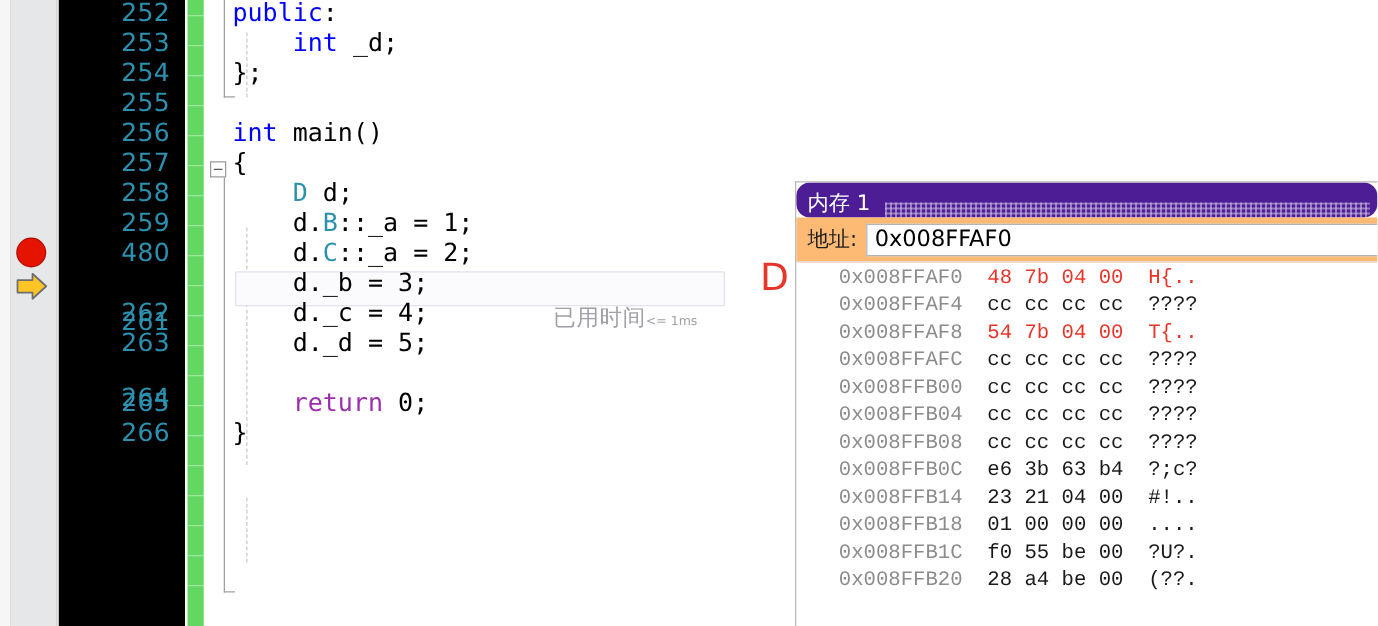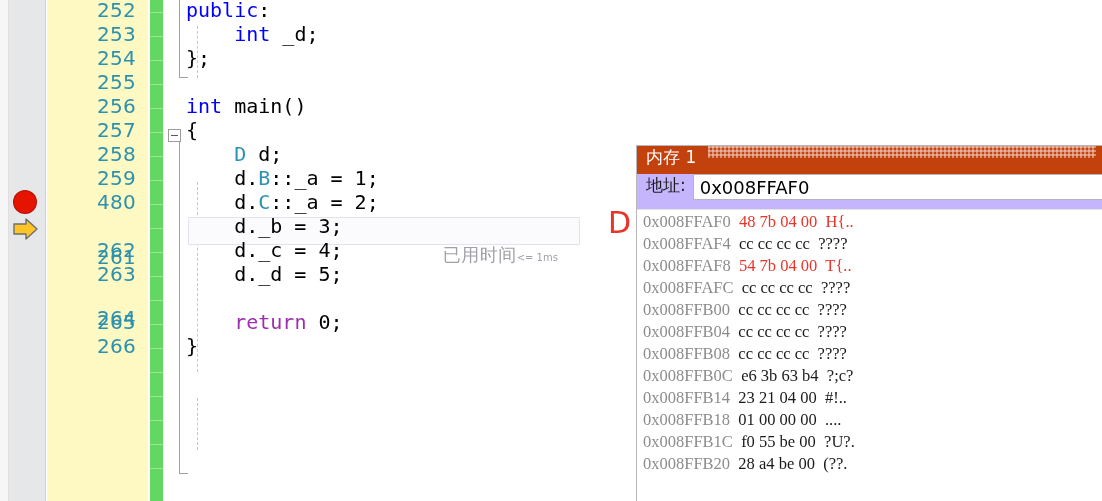--- a/index.html
+++ b/index.html
@@ -53,21 +53,21 @@
     box-shadow: 0 0 0 1px #b31000;
     margin: 3px 0 0 2px;
   }
   .exec-arrow { width: 28px; height: 26px; }
 
   
   .line-numbers {
     position: absolute;
     left: 47px; top: 0;
     width: 101px; height: 501px;
-    background: #fef9c3;
+    background: #000000;
   }
   .ln {
     position: absolute;
     right: 12px;
     width: 70px;
     text-align: right;
     color: #2b91af;
     font-family: "DejaVu Sans", sans-serif;
     font-size: 20px;
     line-height: 24px;
@@ -188,23 +188,24 @@
     background: #ffffff;
     border-left: 1px solid #b8b8ba;
     border-top: 1px solid #b8b8ba;
     box-sizing: border-box;
     overflow: hidden;
   }
   .mem-titlebar {
     position: absolute;
     left: 0; top: 0;
     width: 100%; height: 28px;
-    background: #c2410c;
+    background: #4c1d95;
     display: flex;
-    align-items: flex-start;
+    align-items: flex-end;
+    border-radius: 11px;
   }
   .mem-title {
     color: #ffffff;
     font-family: "DejaVu Sans", sans-serif;
     font-size: 17px;
     padding-left: 9px;
     white-space: nowrap;
   }
   .mem-grip {
     flex: 1;
@@ -213,24 +214,25 @@
     background-image:
       repeating-linear-gradient(to right, rgba(255,255,255,.55) 0 2px, transparent 2px 4px),
       repeating-linear-gradient(to bottom, rgba(255,255,255,.55) 0 2px, transparent 2px 4px);
     background-size: 4px 4px;
     opacity: .75;
   }
   .mem-toolbar {
     position: absolute;
     left: 0; top: 28px;
     width: 100%; height: 36px;
-    background: #c4b5fd;
+    background: #fdba74;
     border-bottom: 1px solid #e4e4e6;
     box-sizing: border-box;
     display: flex;
+    align-items: center;
   }
   .mem-addr-label {
     font-family: "DejaVu Sans", sans-serif;
     font-size: 17px;
     color: #1c1c1c;
     padding: 0 7px 0 9px;
     white-space: nowrap;
   }
   .mem-addr-input {
     flex: 1;
@@ -253,23 +255,24 @@
     position: absolute;
     left: 0; top: 65px;
     width: 100%;
     bottom: 0;
     overflow: hidden;
   }
   .mem-row {
     height: 22px;
     line-height: 22px;
     white-space: pre;
-    font-family: Liberation Serif, serif;
+    font-family: Liberation Mono, monospace;
     font-size: 16.5px;
     padding-left: 6px;
+    margin-left: 28px;
   }
   .mem-addr-col { color: #8c8c8c; }
   .mem-bytes-col { color: #1a1a1a; }
   .mem-ascii-col { color: #1a1a1a; }
   .mem-row.changed .mem-bytes-col,
   .mem-row.changed .mem-ascii-col { color: #e8352a; }
 </style>
 </head>
 <body>
 

